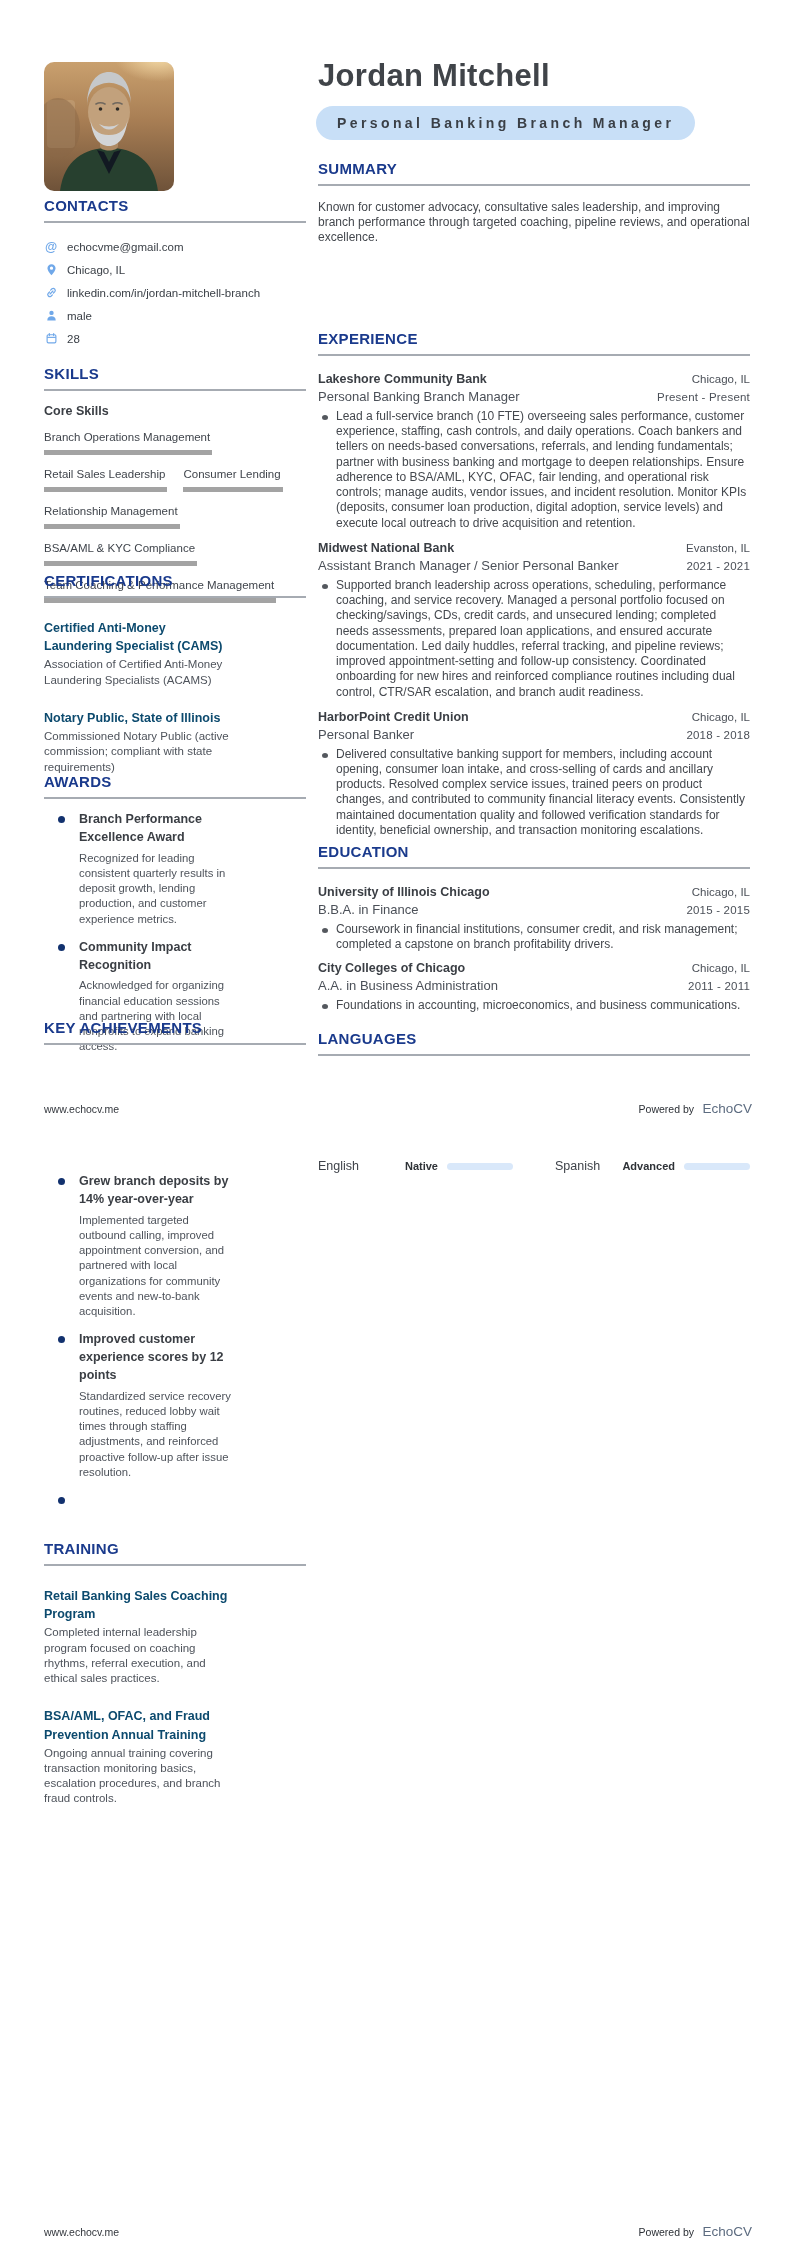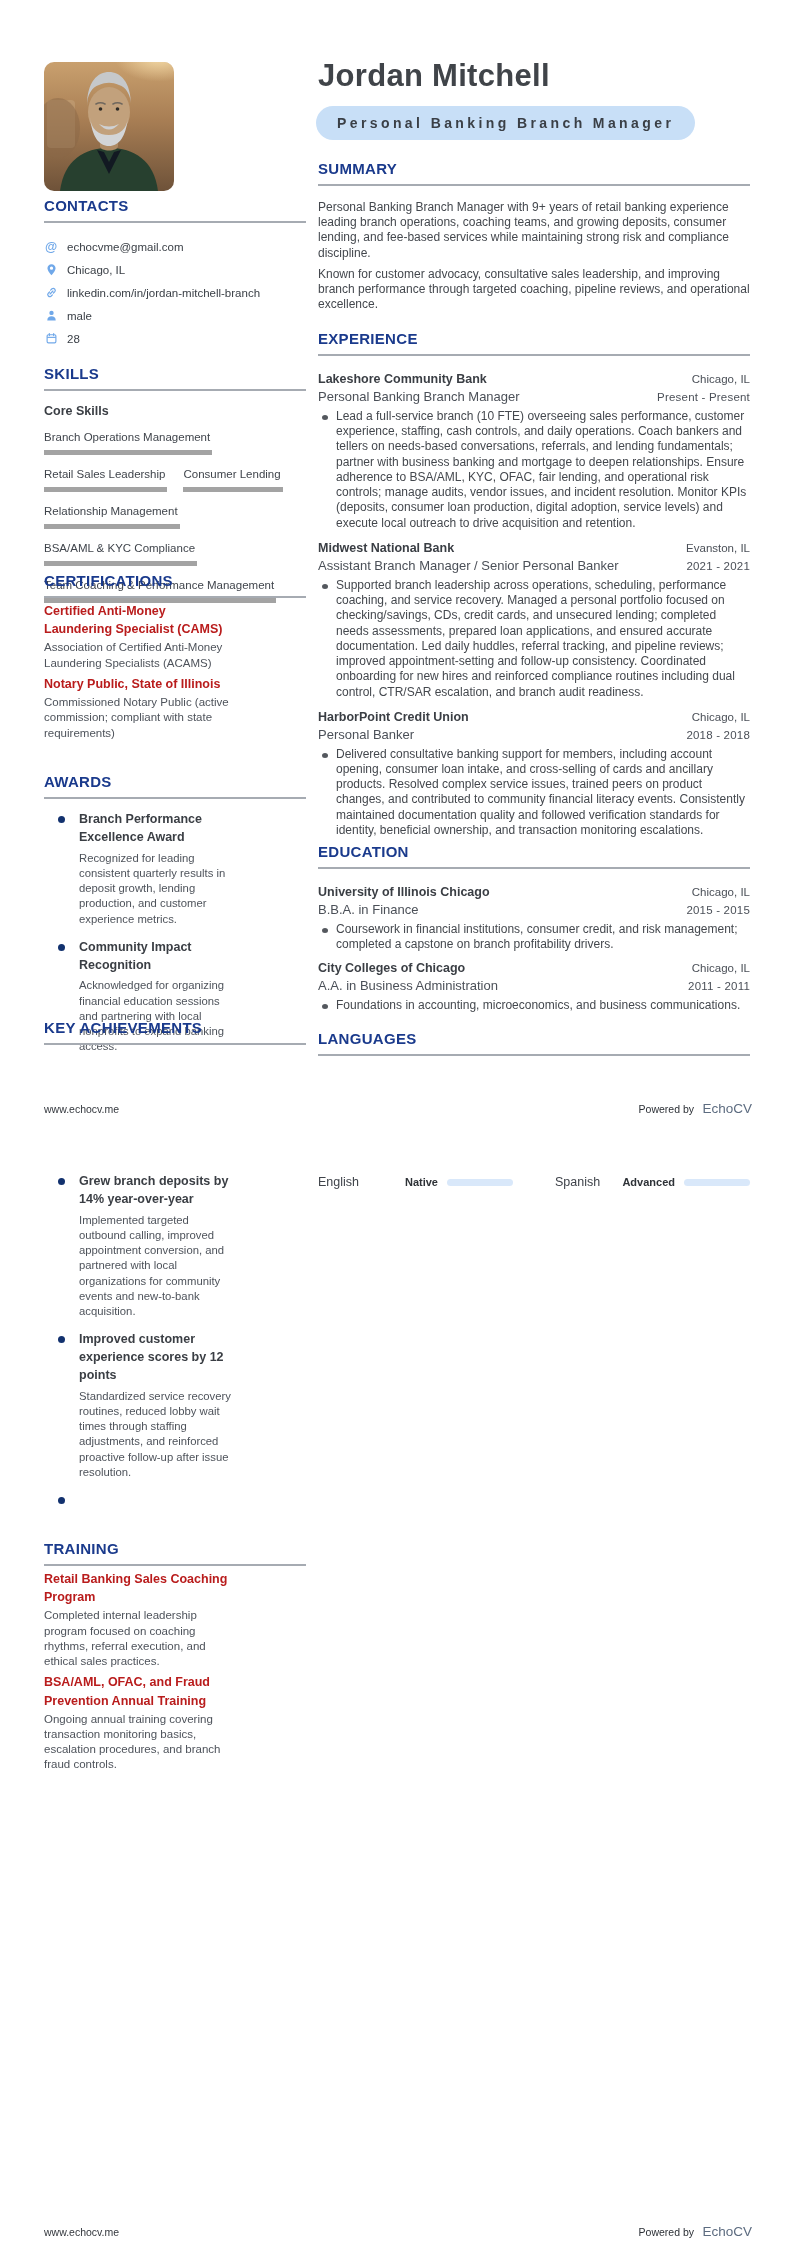--- a/index.html
+++ b/index.html
@@ -23,21 +23,21 @@
   .contact-row{display:flex;align-items:center;gap:9px;height:23px;white-space:nowrap;}
   .contact-row .txt{font-size:11.5px;color:#3b4047;}
   .cicon{width:14px;height:14px;flex:0 0 14px;display:flex;align-items:center;justify-content:center;color:#70a8e9;font-size:12.5px;font-weight:700;}
 
   
   .group-label{font-size:12.5px;font-weight:700;color:#3a3e44;margin-top:13px;}
   .chips{display:flex;flex-wrap:wrap;column-gap:16px;}
   .chip{font-size:11.5px;color:#40454c;border-bottom:5px solid #a3a3a3;padding:4px 2px 7px 0;margin-top:9px;white-space:nowrap;}
 
   
-  .item-title{font-size:12.5px;font-weight:700;color:#b91c1c;line-height:1.45;margin-top:4px;}
+  .item-title{font-size:12.5px;font-weight:700;color:#0c4a6e;line-height:1.45;margin-top:21px;}
   .item-sub{font-size:11.5px;color:#4e535b;line-height:1.33;margin-top:2px;}
 
   
   .dot-item{display:flex;margin-top:12px;}
   .dot{flex:0 0 7px;width:7px;height:7px;border-radius:50%;background:#12316e;margin:5px 14px 0 14px;}
   .dot-body{flex:1;min-width:0;}
   .dot-title{font-size:12.5px;font-weight:700;color:#3a3e44;line-height:1.42;}
   .dot-desc{font-size:11.3px;color:#4e535b;line-height:1.35;margin-top:4px;}
 
   
@@ -196,21 +196,20 @@
   </div>
 
   <div class="abs name" style="left:318px;top:58px;text-align:center;">Jordan Mitchell</div>
   <div class="abs" style="left:316px;top:106px;">
     <span class="badge">Personal Banking Branch Manager</span>
   </div>
 
   <div class="abs" style="left:318px;top:160px;width:432px;">
     <div class="sec-heading">SUMMARY</div>
     <div style="margin-top:14px;">
-      <p class="para">Personal Banking Branch Manager with 9+ years of retail banking experience leading branch operations, coaching teams, and growing deposits, consumer lending, and fee-based services while maintaining strong risk and compliance discipline.</p>
       <p class="para">Known for customer advocacy, consultative sales leadership, and improving branch performance through targeted coaching, pipeline reviews, and operational excellence.</p>
     </div>
   </div>
 
   <div class="abs" style="left:318px;top:330px;width:432px;">
     <div class="sec-heading">EXPERIENCE</div>
 
     <div class="entry">
       <div class="entry-row">
         <span class="company">Lakeshore Community Bank</span>
@@ -329,21 +328,21 @@
   <div class="abs" style="left:44px;top:417px;width:262px;">
     <div class="sec-heading">TRAINING</div>
     <div style="max-width:198px;">
       <div class="item-title">Retail Banking Sales Coaching Program</div>
       <div class="item-sub">Completed internal leadership program focused on coaching rhythms, referral execution, and ethical sales practices.</div>
       <div class="item-title">BSA/AML, OFAC, and Fraud Prevention Annual Training</div>
       <div class="item-sub">Ongoing annual training covering transaction monitoring basics, escalation procedures, and branch fraud controls.</div>
     </div>
   </div>
 
-  <div class="abs langs" style="left:318px;top:52px;width:432px;">
+  <div class="abs langs" style="left:318px;top:36px;width:432px;">
     <div class="lang">
       <span class="lang-name">English</span>
       <span class="lang-right">
         <span class="lang-level">Native</span>
         <span class="bar"><span class="bar-fill" style="width: 100%;"></span></span>
       </span>
     </div>
     <div class="lang">
       <span class="lang-name">Spanish</span>
       <span class="lang-right">

